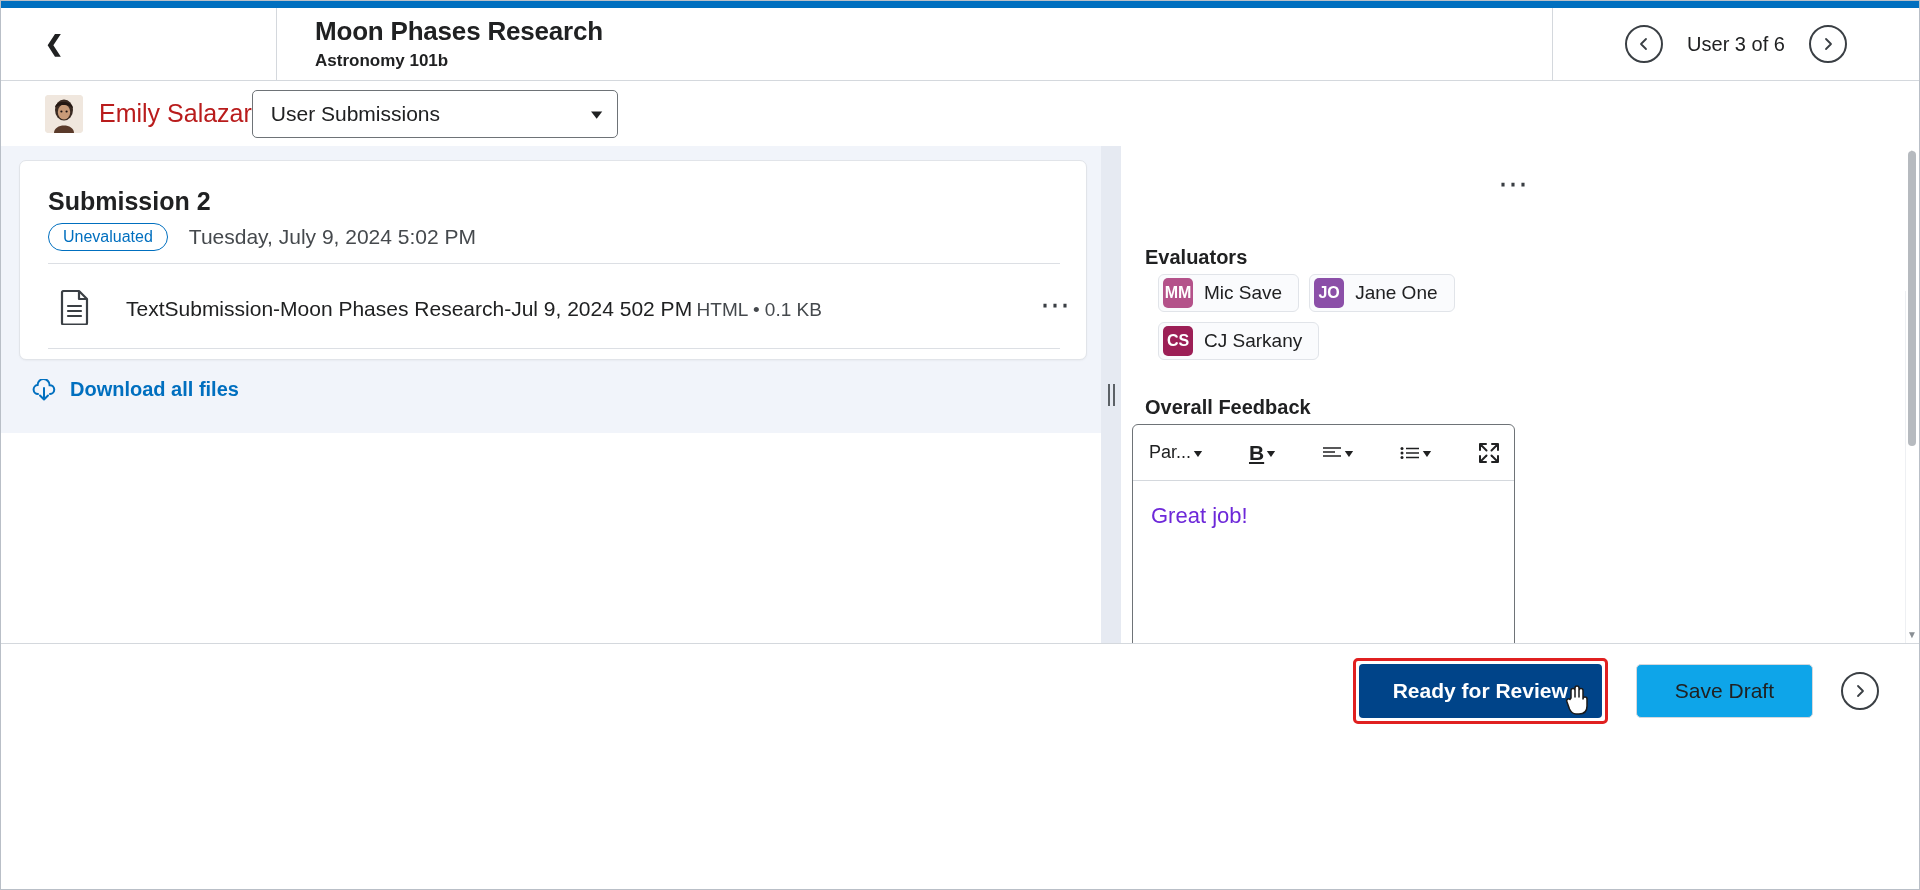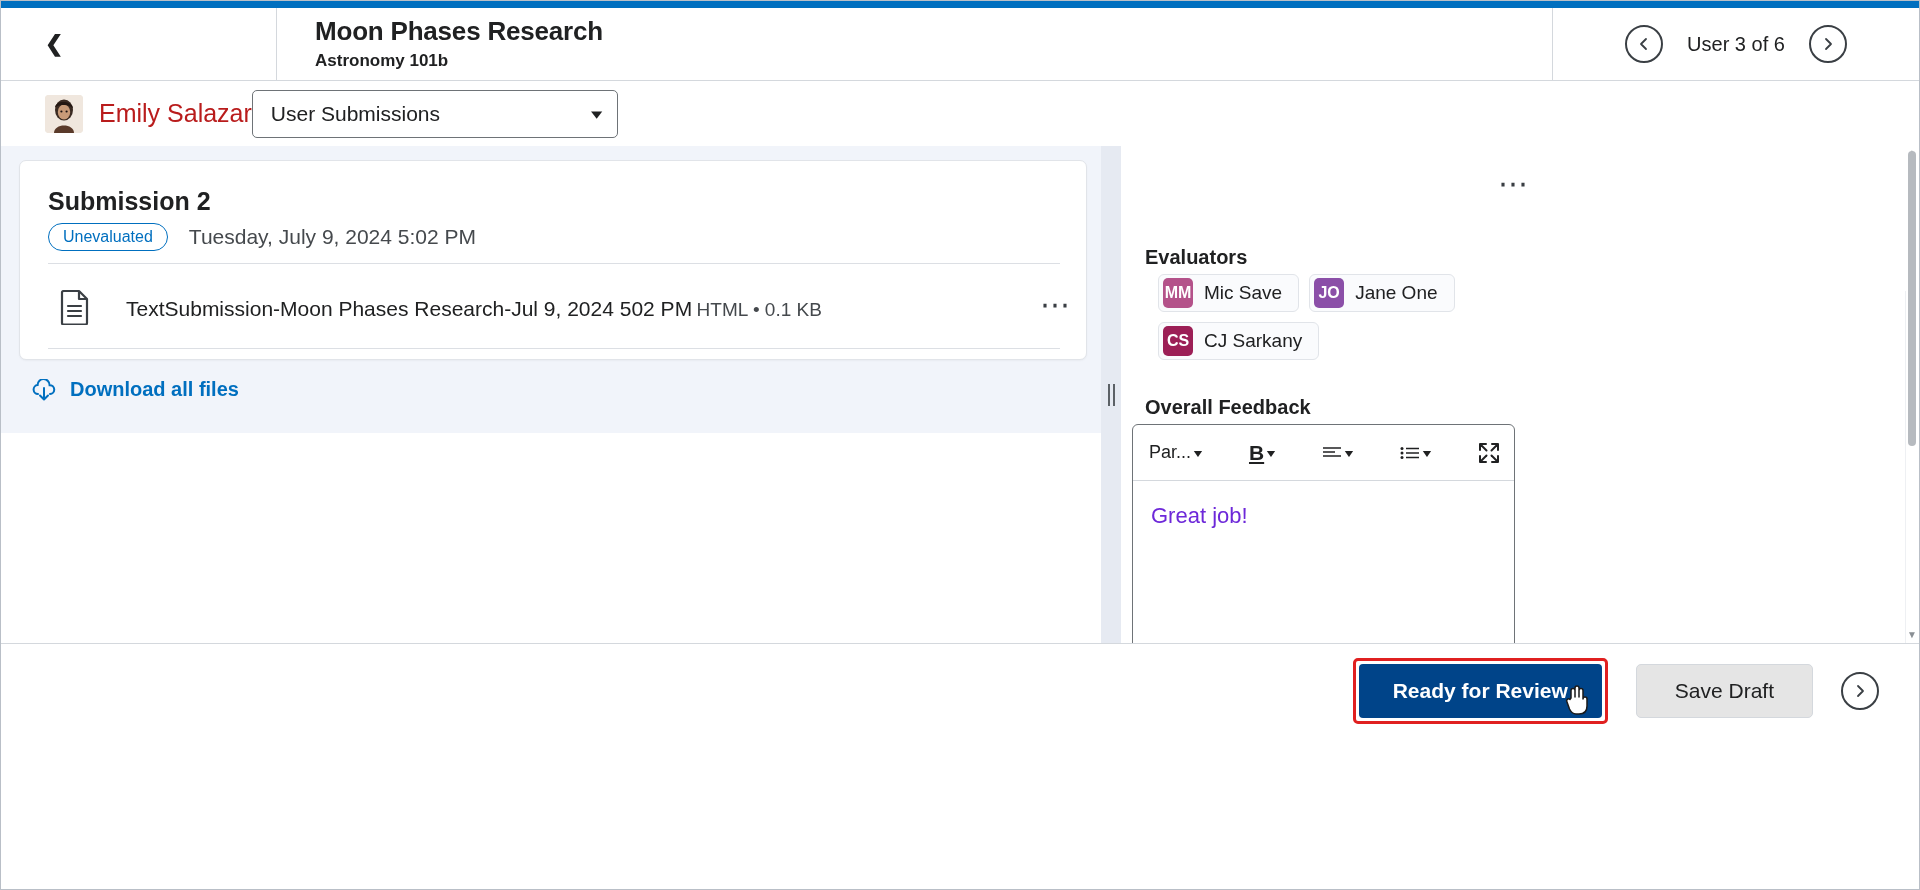--- a/index.html
+++ b/index.html
@@ -288,21 +288,21 @@
   .primary-btn {
     background: #004489;
     color: #ffffff;
     font-size: 21px; font-weight: bold;
     border: none; border-radius: 4px;
     padding: 0 34px; height: 54px;
     display: flex; align-items: center; justify-content: center;
     cursor: pointer;
   }
   .secondary-btn {
-    background: #e5e5e5;
+    background: #0ea5e9;
     color: #202122;
     font-size: 21px;
     border: 1px solid #d4d8dd; border-radius: 5px;
     padding: 0 38px; height: 54px;
     display: flex; align-items: center; justify-content: center;
     cursor: pointer;
   }
   .cursor-ptr {
     position: absolute; right: 16px; bottom: 2px;
     pointer-events: none;

